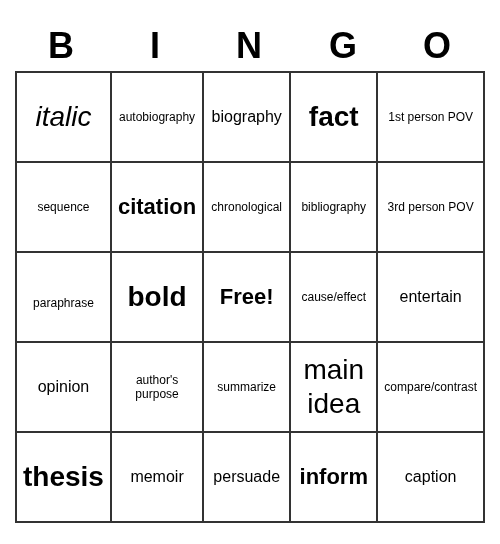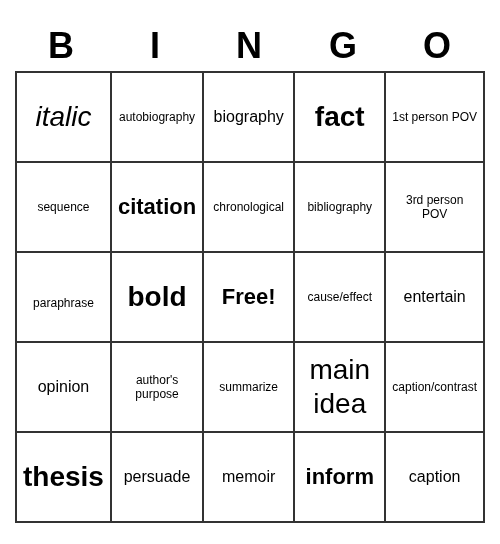--- a/index.html
+++ b/index.html
@@ -123,30 +123,30 @@
       <div class="bingo-cell">
         <span class="cell-text" style="font-size: 12px;">author's purpose</span>
       </div>
       <div class="bingo-cell">
         <span class="cell-text" style="font-size: 12px;">summarize</span>
       </div>
       <div class="bingo-cell">
         <span class="cell-text" style="font-size: 28px; font-weight: normal;">main idea</span>
       </div>
       <div class="bingo-cell">
-        <span class="cell-text" style="font-size: 12px;">caption/contrast</span>
+        <span class="cell-text" style="font-size: 12px;">compare/contrast</span>
       </div>
       <div class="bingo-cell">
         <span class="cell-text" style="font-size: 28px; font-weight: bold;">thesis</span>
       </div>
       <div class="bingo-cell">
-        <span class="cell-text" style="font-size: 16px;">persuade</span>
+        <span class="cell-text" style="font-size: 16px;">memoir</span>
       </div>
       <div class="bingo-cell">
-        <span class="cell-text" style="font-size: 16px;">memoir</span>
+        <span class="cell-text" style="font-size: 16px;">persuade</span>
       </div>
       <div class="bingo-cell">
         <span class="cell-text" style="font-size: 22px; font-weight: bold;">inform</span>
       </div>
       <div class="bingo-cell">
         <span class="cell-text" style="font-size: 16px;">caption</span>
       </div>
     </div>
 </div>
 

